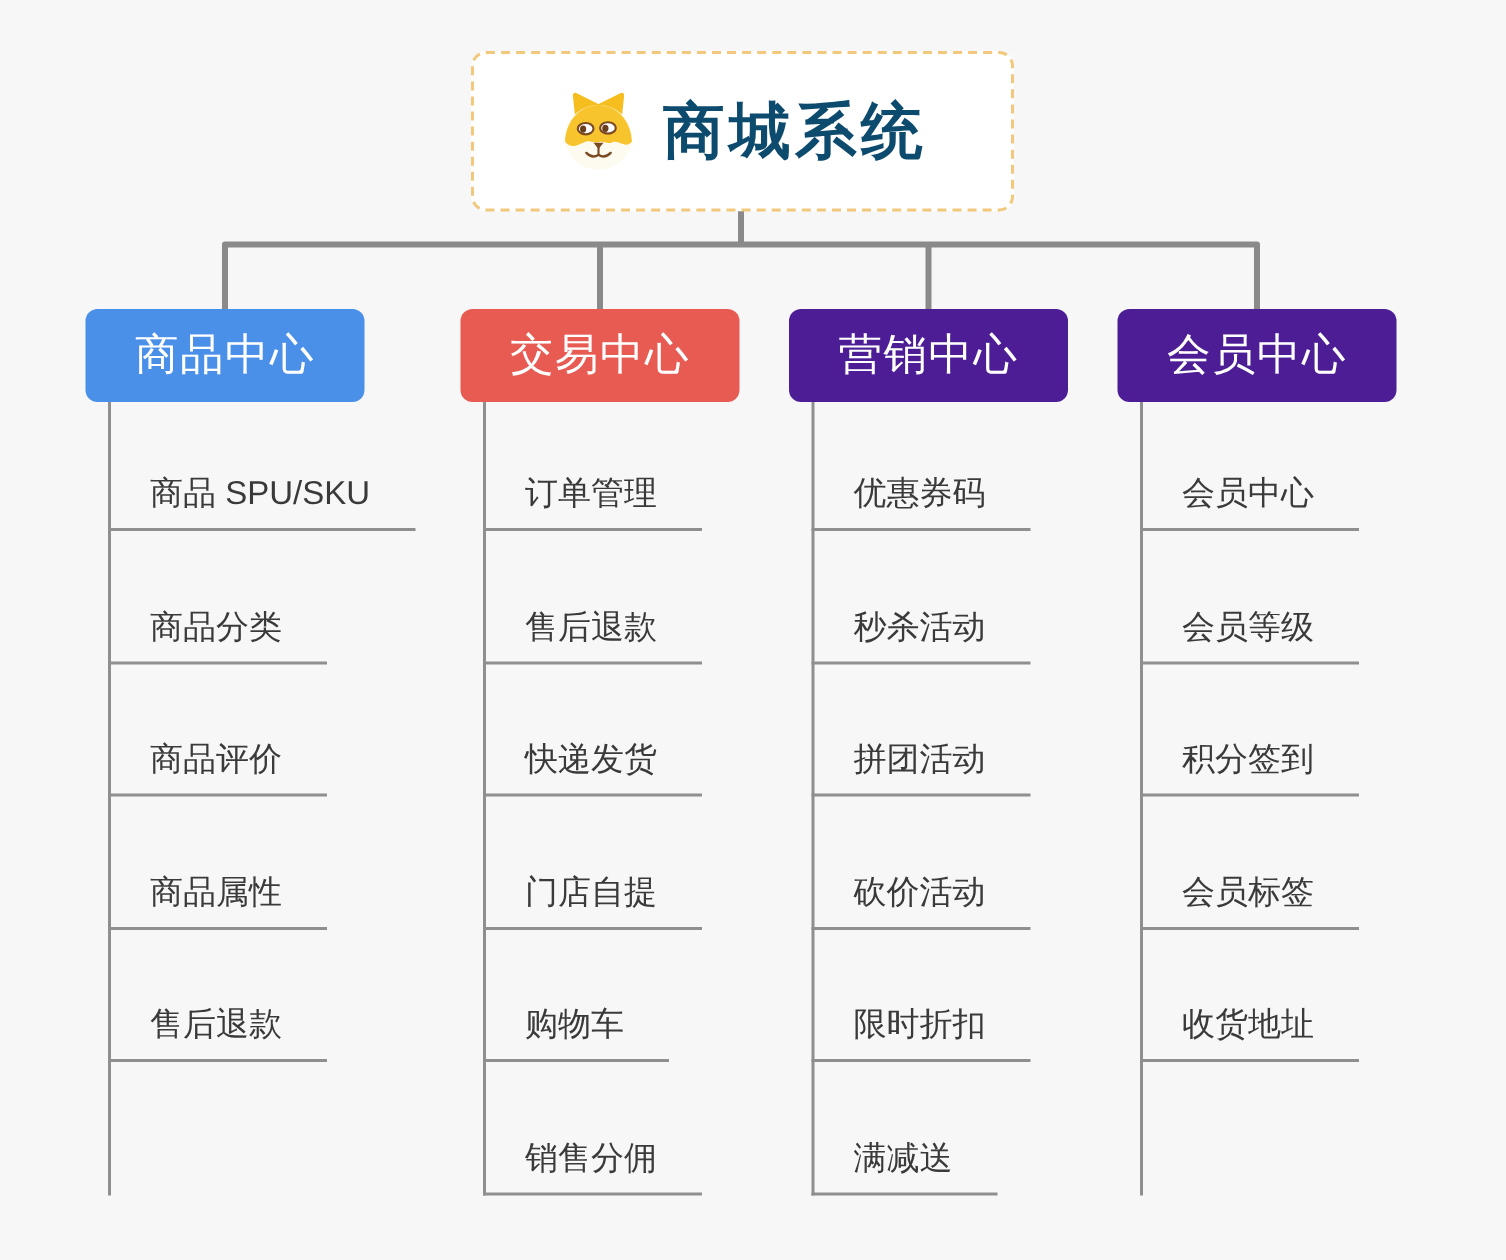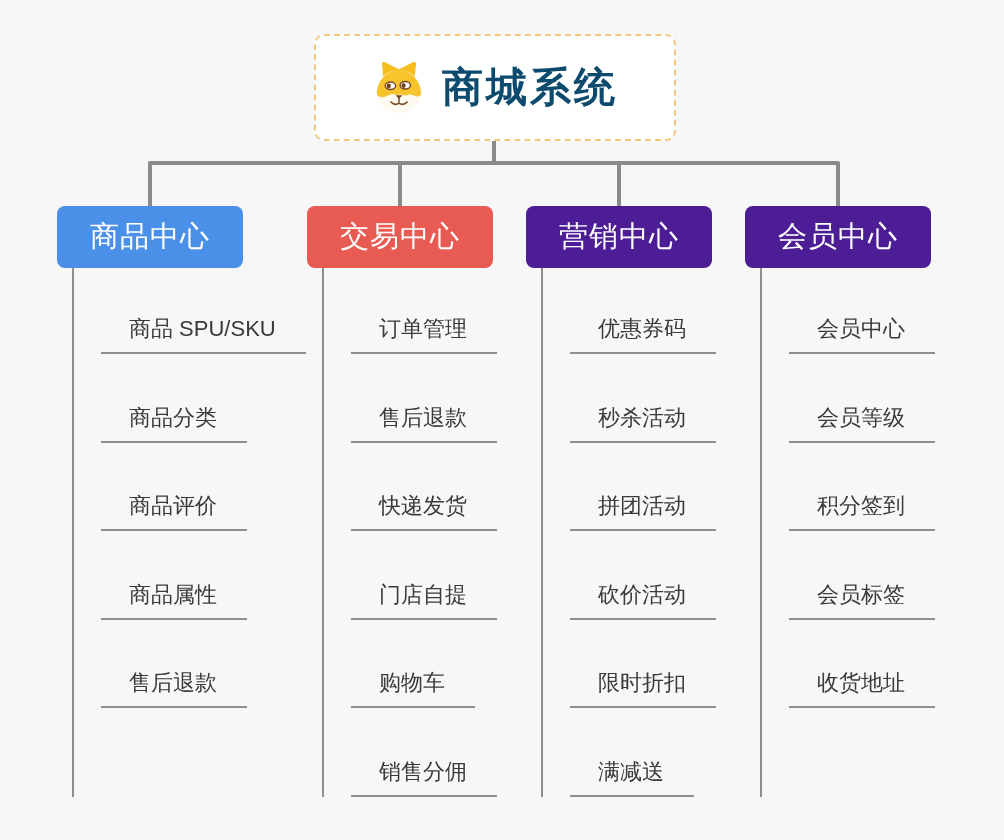--- a/index.html
+++ b/index.html
@@ -74,21 +74,20 @@
     margin-left: 15px;
     height: 529px;
     box-sizing: border-box;
     border-left: 2px solid #8f8f8f;
   }
   .item {
     height: 88.6px;
     display: flex;
     align-items: flex-end;
     cursor: pointer;
-    padding-left: 29px;
   }
   .item:first-child { height: 86px; }
   .item-label {
     display: inline-block;
     margin-left: -2px;
     padding: 0 30px 8px 28px;
     border-bottom: 2px solid #8f8f8f;
     font-size: 22px;
     color: #3a3a3a;
     white-space: nowrap;

